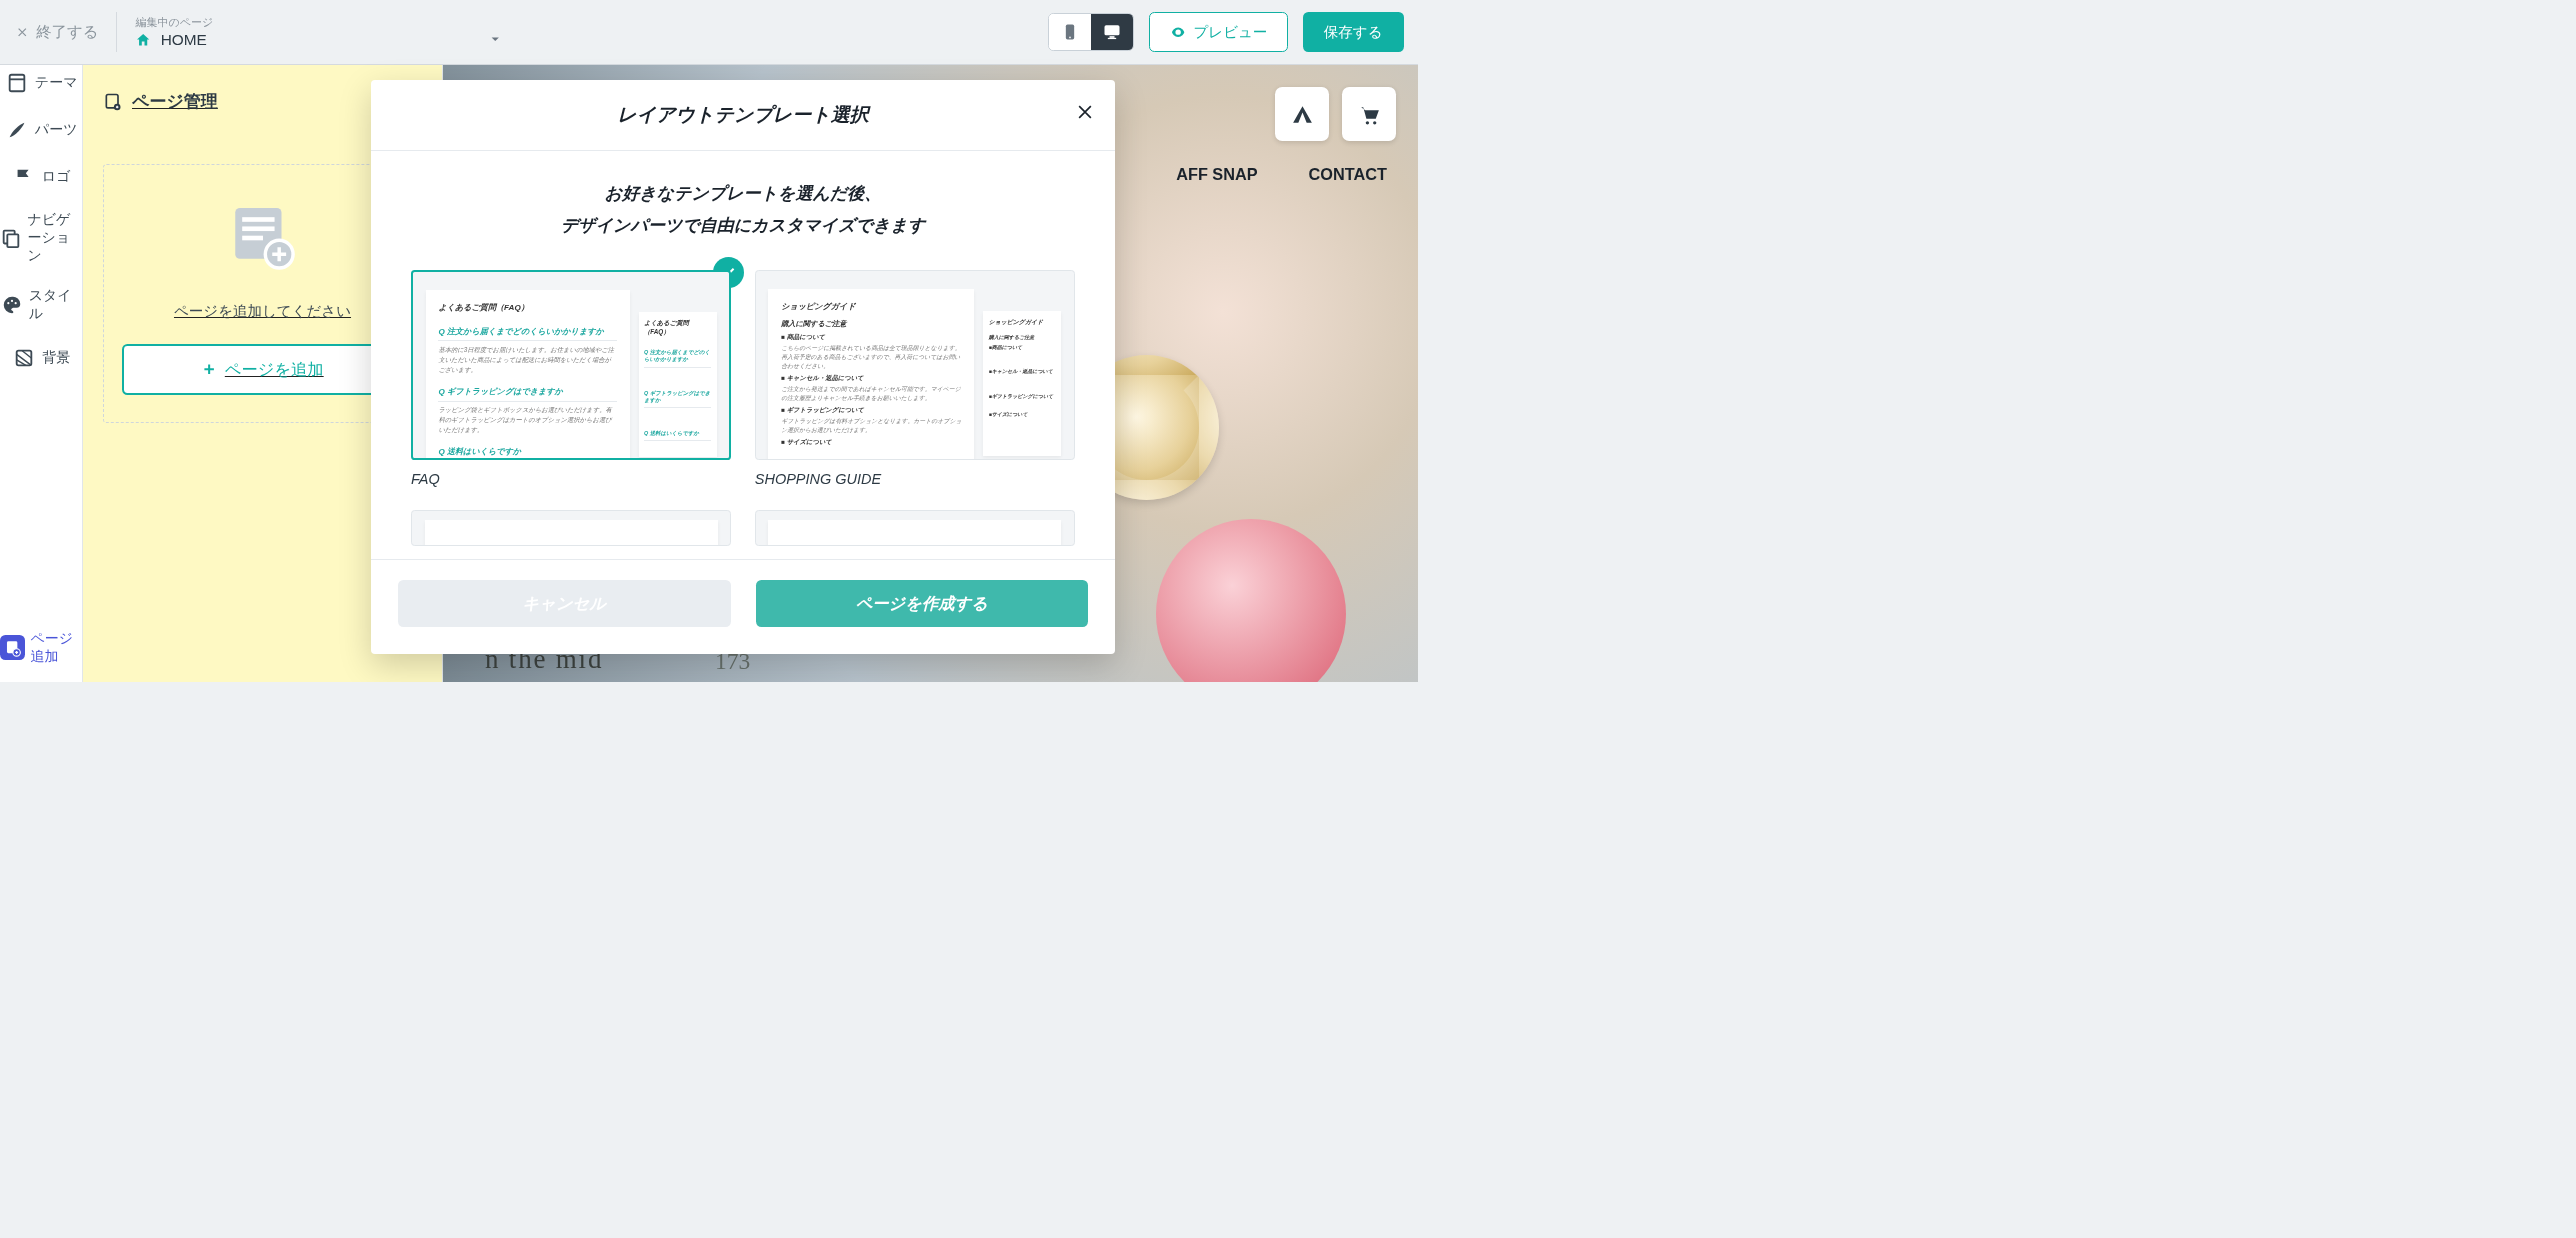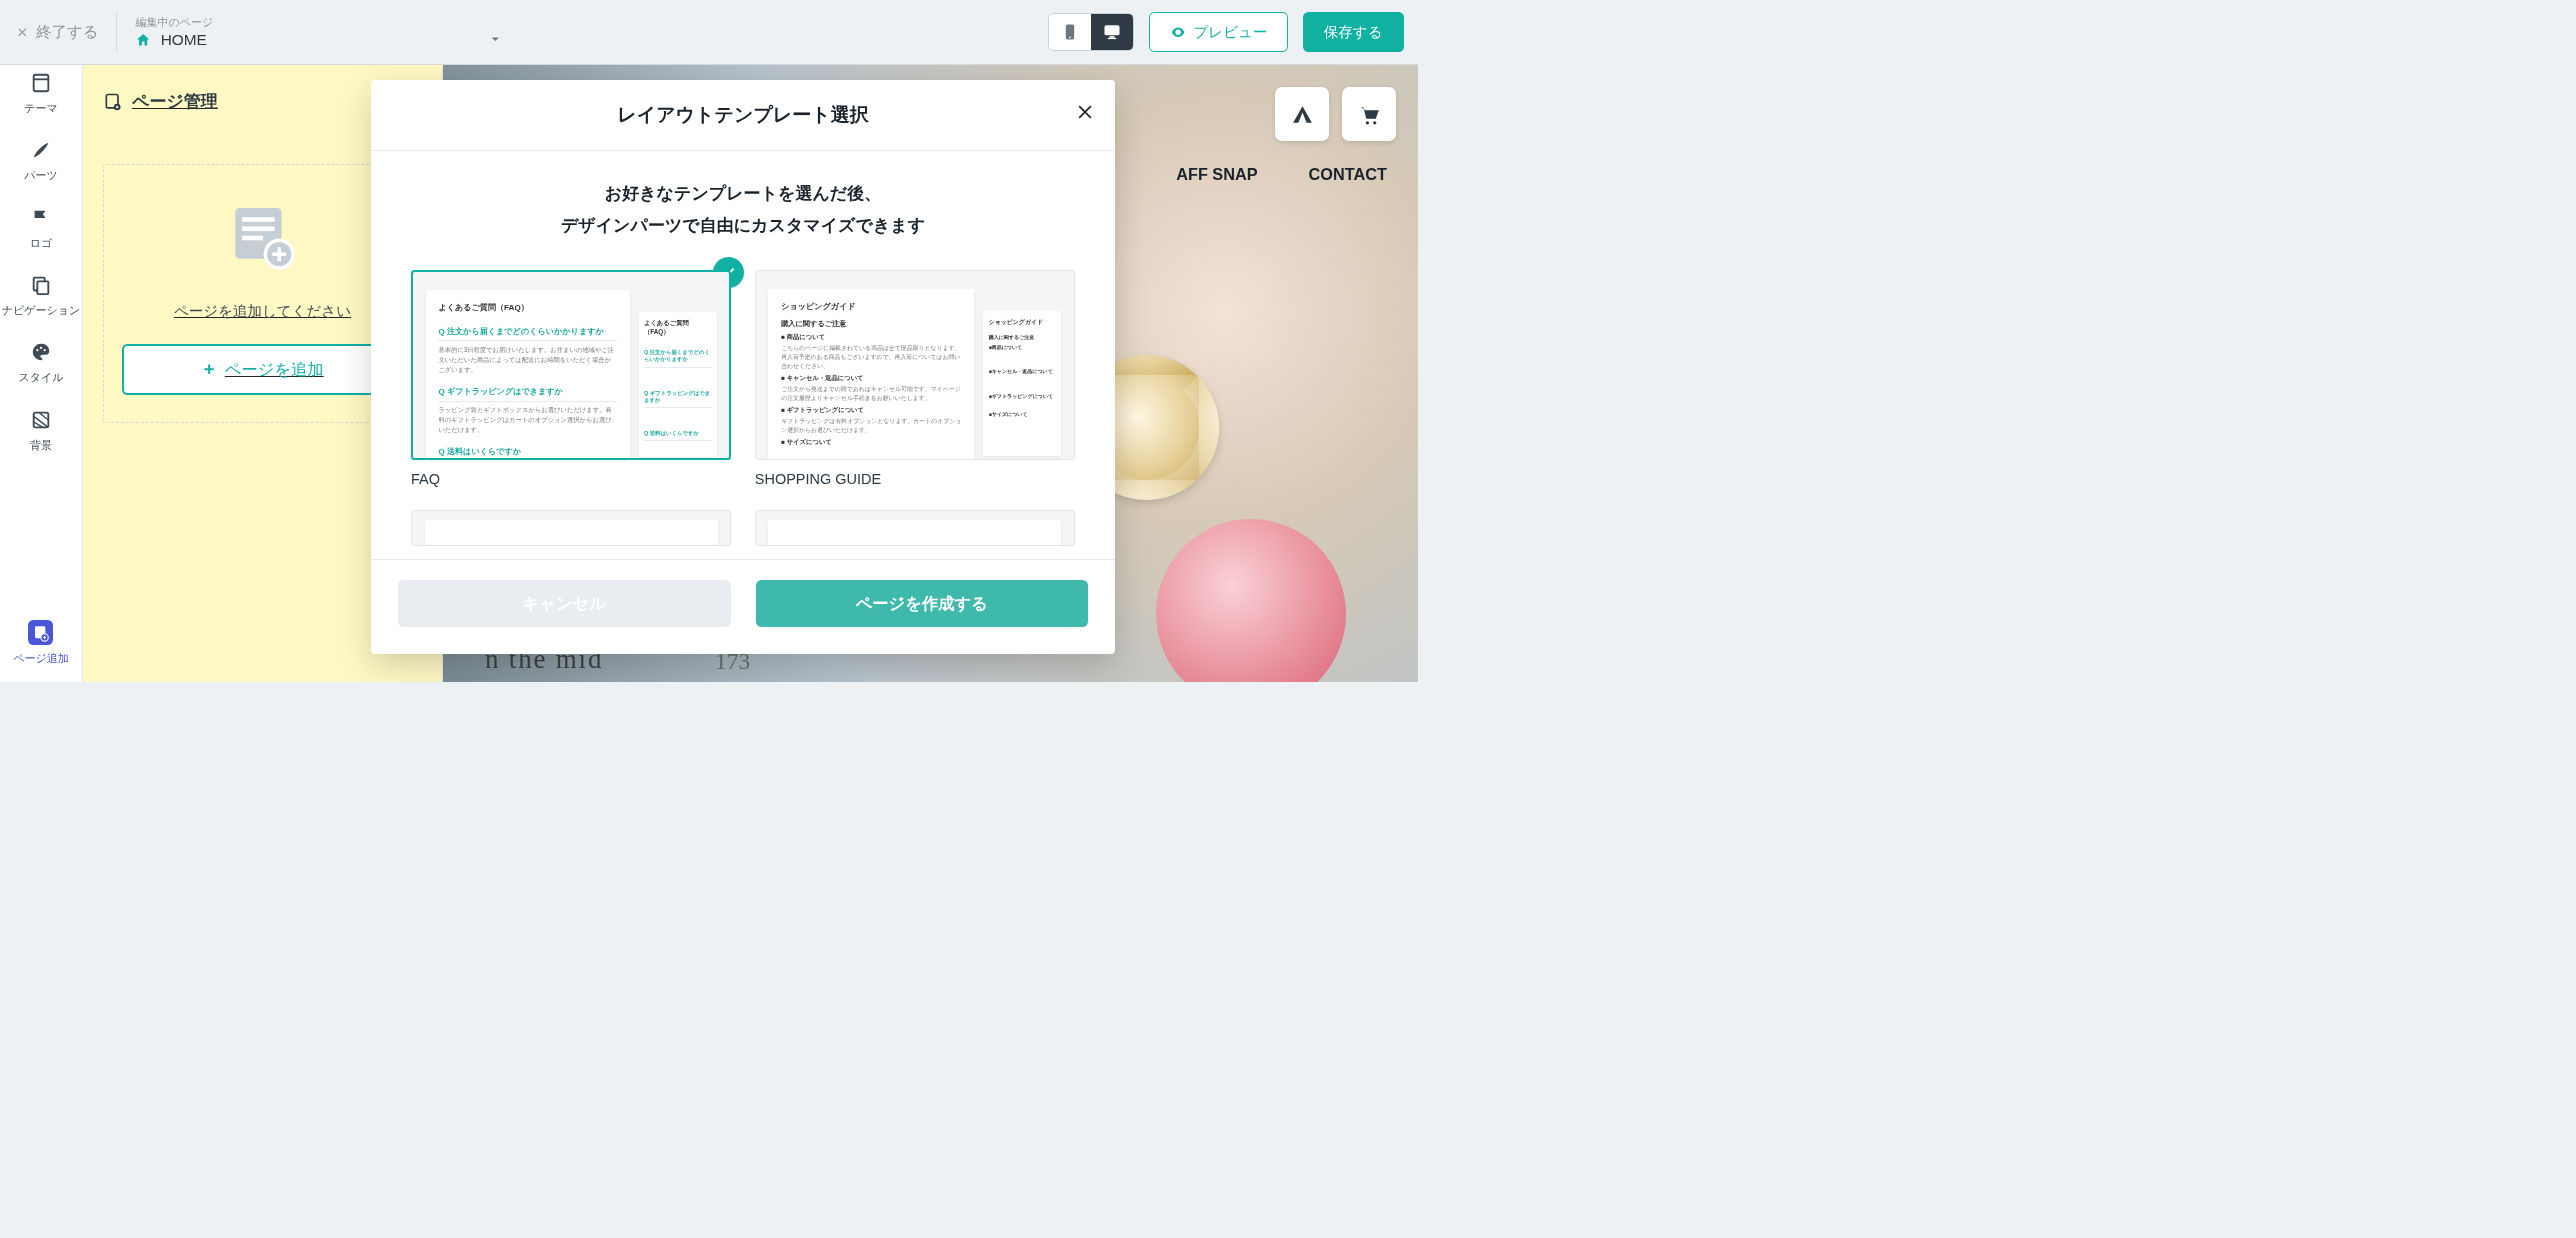--- a/index.html
+++ b/index.html
@@ -60,22 +60,22 @@
   .btn-solid { background: #10b0a3; color: #fff; }
 
   
   .body { display: flex; height: calc(100% - 65px); }
   .leftnav {
     width: 83px; background: #fff; border-right: 0.9px solid #e1e6ea;
     display: flex; flex-direction: column; align-items: center; padding-top: 5.4px;
     gap: 22px;
   }
   .leftnav-item {
-    display: flex; flex-direction: column; align-items: center; gap: 5.4px;
-    color: #3d4a54; cursor: pointer; font-size: 11px;
+    display: flex; align-items: center; gap: 5.4px;
+    color: #3d4a54; cursor: pointer; font-size: 14px;
   }
   .leftnav-item .icon { width: 25px; height: 25px; display:flex;align-items:center;justify-content:center; }
   .leftnav-item svg { width: 22px; height: 22px; fill: #3d4a54; }
   .leftnav-spacer { flex: 1; }
   .leftnav-item.active svg { fill: #4a55d8; background:#4a55d8; border-radius:5.4px; }
   .leftnav-item.active .icon { background:#4a55d8; border-radius:5.4px; padding:3.6px; }
   .leftnav-item.active .icon svg { fill:#fff; }
   .leftnav-item.active { color:#4a55d8; }
 
   
@@ -141,20 +141,21 @@
   }
 
   
   .modal {
     position: absolute;
     left: 371px; top: 80px;
     width: 744px; height: 574px;
     background: #fff; border-radius: 4px;
     display: flex; flex-direction: column;
     box-shadow: 0 11px 33px rgba(0,0,0,.18);
+    font-style: italic;
   }
   .modal-head {
     height: 71px; border-bottom: 0.9px solid #e6eaee;
     display: flex; align-items: center; justify-content: center;
     position: relative;
   }
   .modal-title { font-size: 19px; font-weight: 700; color:#1a222b; }
   .close-x {
     position: absolute; right: 20px; top: 22px; cursor: pointer;
   }

